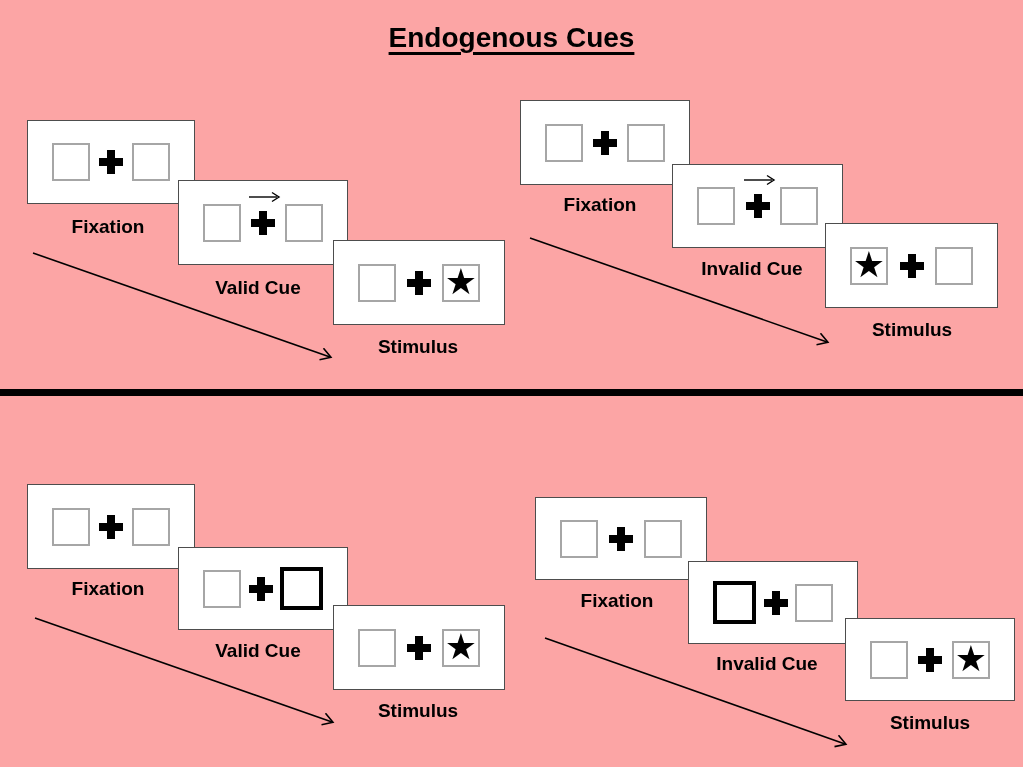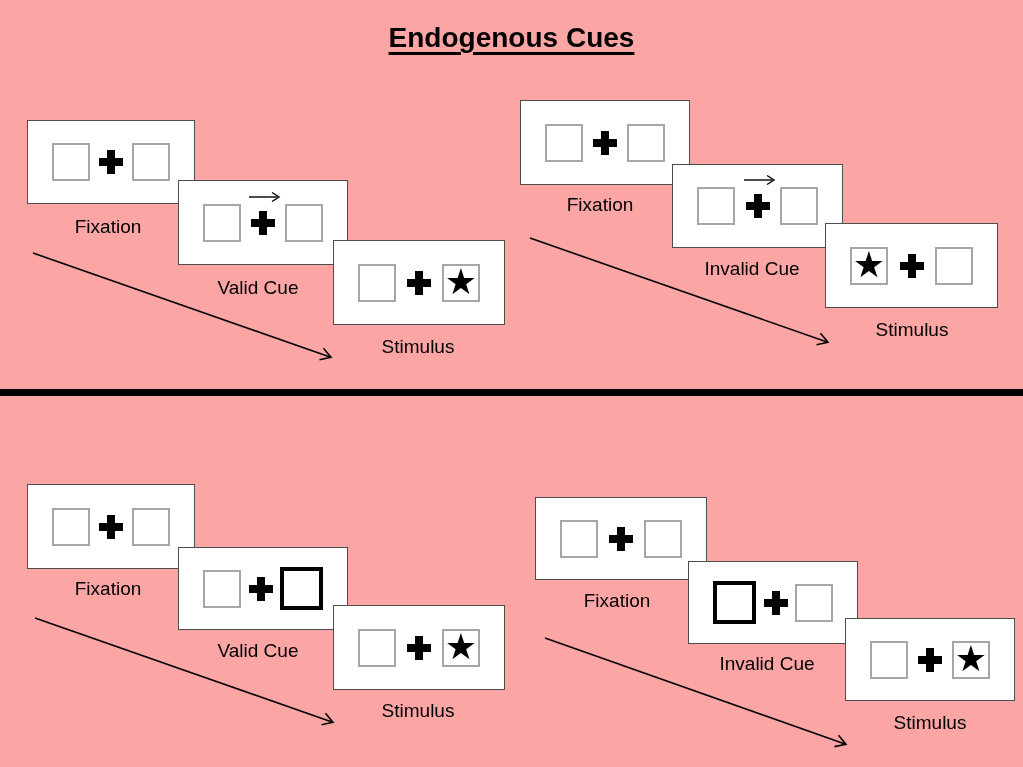--- a/index.html
+++ b/index.html
@@ -29,21 +29,21 @@
           transform:translateY(-1px); }
 
   .plus-wrap { position:relative; width:24px; height:24px; flex:0 0 auto; }
   .plus { position:absolute; left:0; top:0; width:24px; height:24px; }
   .plus::before { content:""; position:absolute; left:0; top:8px; width:24px; height:8px; background:#000; }
   .plus::after  { content:""; position:absolute; left:8px; top:0; width:8px; height:24px; background:#000; }
   .cue-arrow { position:absolute; left:-4px; top:-22px; }
 
   .plabel {
     position:absolute; width:160px; text-align:center;
-    font-size:19px; font-weight:normal; letter-spacing:0px;
+    font-size:19px; font-weight:bold; letter-spacing:0px;
   }
 
   .arrows { position:absolute; left:0; top:0; z-index:0; }
   .panel { z-index:1; }
   .z2 { z-index:2; } .z3 { z-index:3; }
 
   
   .p-a1 { left:27px;  top:120px; width:168px; height:84px; }
   .p-a2 { left:178px; top:180px; width:170px; height:85px; }
   .p-a3 { left:333px; top:240px; width:172px; height:85px; }

